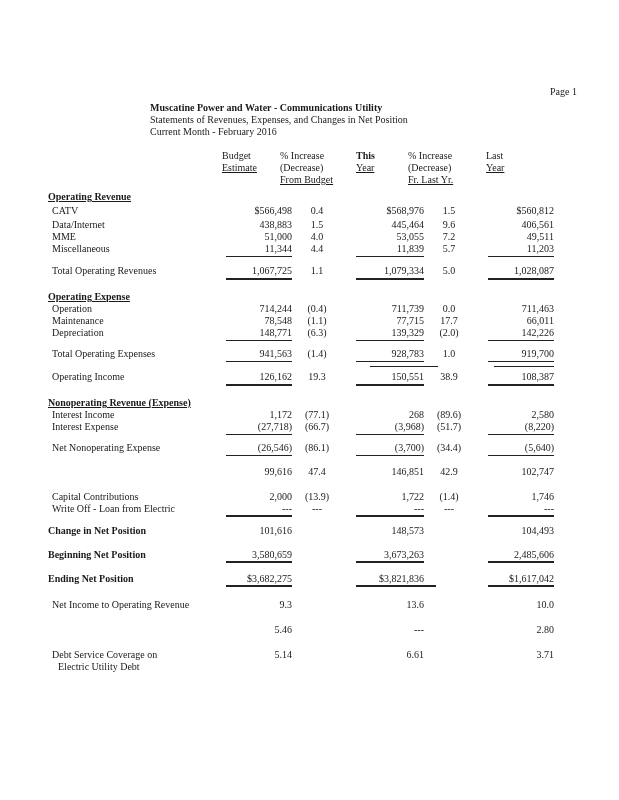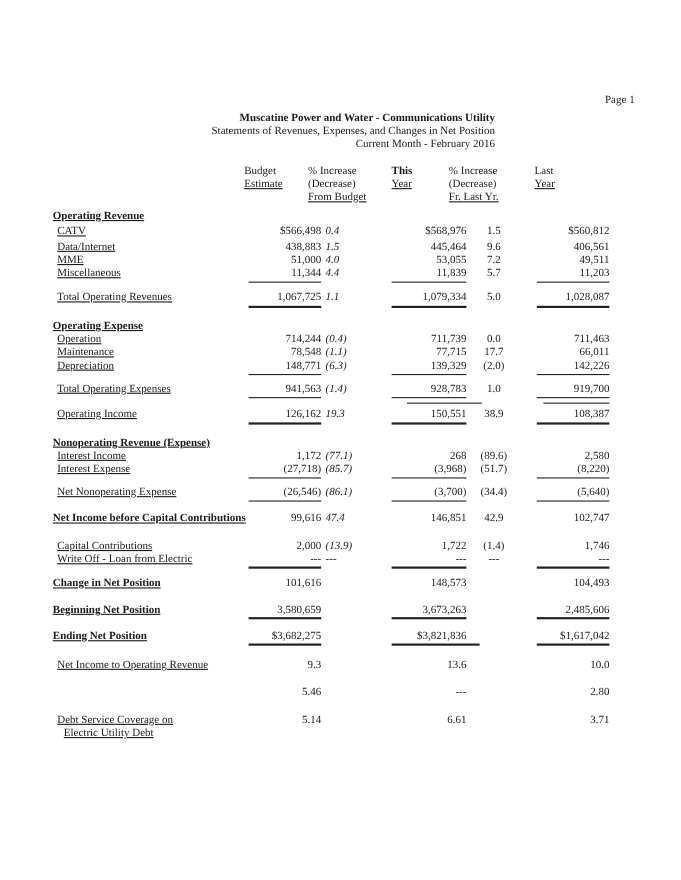--- a/index.html
+++ b/index.html
@@ -1,32 +1,32 @@
 <!DOCTYPE html>
 <html><head>
 <meta charset="utf-8">
 <style>
   html, body { margin: 0; padding: 0; background: #ffffff; }
   body { width: 619px; height: 800px; position: relative; overflow: hidden;
          font-family: "Liberation Serif", "DejaVu Serif", serif; color: #1a1a1a; }
   .page-num { position: absolute; left: 550px; top: 86px; font-size: 10px; }
-  .title { position: absolute; left: 150px; width: 300px; text-align: right; font-size: 10px; line-height: 13px; }
+  .title { position: absolute; left: 150px; width: 300px; text-align: left; font-size: 10px; line-height: 13px; }
   .t1 { top: 101px; font-weight: bold; }
   .t2 { top: 113px; }
   .t3 { top: 125px; }
   .colhdr { position: absolute; top: 150px; font-size: 10px; line-height: 12px; text-align: left; width: 80px; }
   .colhdr .u { text-decoration: underline; }
   .row { position: absolute; left: 0; width: 619px; height: 14px; font-size: 10px; line-height: 14px; }
-  .lbl { position: absolute; left: 48px; white-space: nowrap; text-decoration: underline; }
+  .lbl { position: absolute; left: 48px; white-space: nowrap; }
   .lbl.sub { left: 52px; }
   .lbl.bold { font-weight: bold; }
   .lbl.under { text-decoration: underline; font-weight: bold; }
   .num { position: absolute; text-align: right; white-space: nowrap; }
   .c1 { left: 230px; width: 62px; }
-  .c2 { left: 296px; width: 42px; text-align: left; font-style: italic; }
+  .c2 { left: 296px; width: 42px; text-align: center; }
   .c3 { left: 366px; width: 58px; }
   .c4 { left: 424px; width: 50px; text-align: center; }
   .c5 { left: 492px; width: 62px; }
   .line { position: absolute; height: 0; border-top: 1px solid #222; }
   .line.thick { border-top: 2px solid #222; }
   .l1 { left: 226px; width: 66px; }
   .l3 { left: 356px; width: 68px; }
   .l5 { left: 488px; width: 66px; }
 </style>
 </head>
@@ -179,21 +179,21 @@
   <span class="lbl sub">Interest Income</span>
   <span class="num c1">1,172</span>
   <span class="num c2">(77.1)</span>
   <span class="num c3">268</span>
   <span class="num c4">(89.6)</span>
   <span class="num c5">2,580</span>
 </div>
 <div class="row" style="top:420px">
   <span class="lbl sub">Interest Expense</span>
   <span class="num c1">(27,718)</span>
-  <span class="num c2">(85.7)</span>
+  <span class="num c2">(66.7)</span>
   <span class="num c3">(3,968)</span>
   <span class="num c4">(51.7)</span>
   <span class="num c5">(8,220)</span>
 </div>
 <div class="line l1" style="top:434px"></div>
 <div class="line l3" style="top:434px"></div>
 <div class="line l5" style="top:434px"></div>
 
 <div class="row" style="top:441px">
   <span class="lbl sub">Net Nonoperating Expense</span>
@@ -201,21 +201,20 @@
   <span class="num c2">(86.1)</span>
   <span class="num c3">(3,700)</span>
   <span class="num c4">(34.4)</span>
   <span class="num c5">(5,640)</span>
 </div>
 <div class="line l1" style="top:455px"></div>
 <div class="line l3" style="top:455px"></div>
 <div class="line l5" style="top:455px"></div>
 
 <div class="row" style="top:465px">
-  <span class="lbl bold">Net Income before Capital Contributions</span>
   <span class="num c1">99,616</span>
   <span class="num c2">47.4</span>
   <span class="num c3">146,851</span>
   <span class="num c4">42.9</span>
   <span class="num c5">102,747</span>
 </div>
 
 <div class="row" style="top:490px">
   <span class="lbl sub">Capital Contributions</span>
   <span class="num c1">2,000</span>

